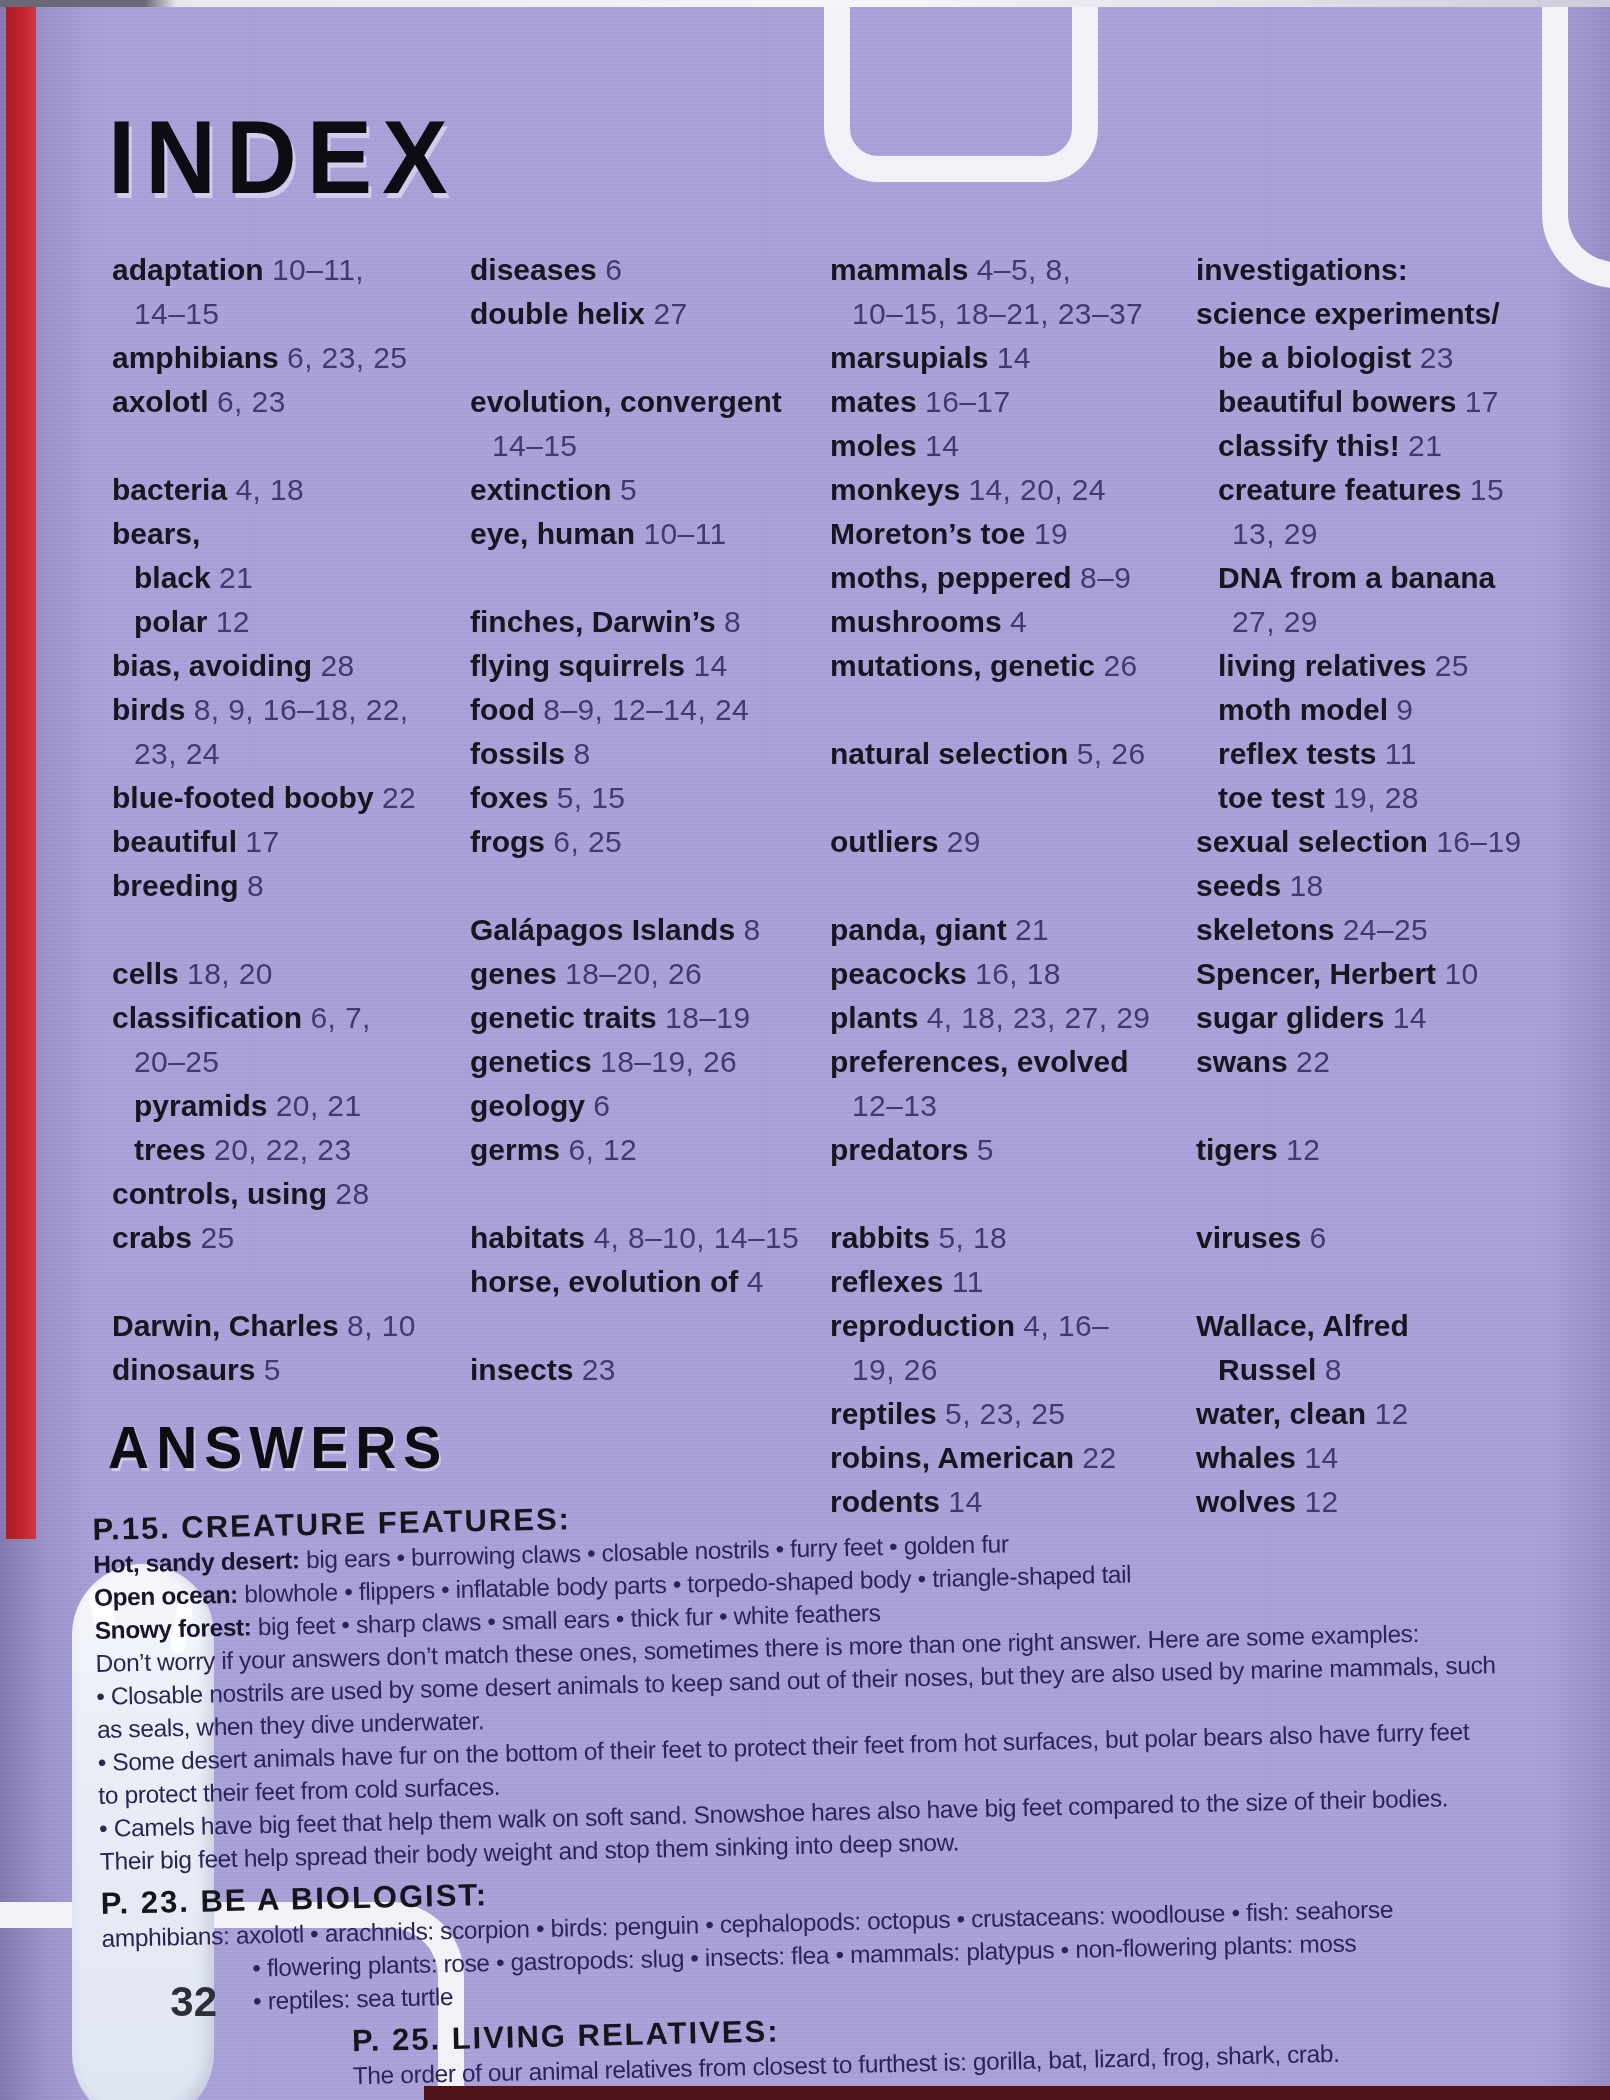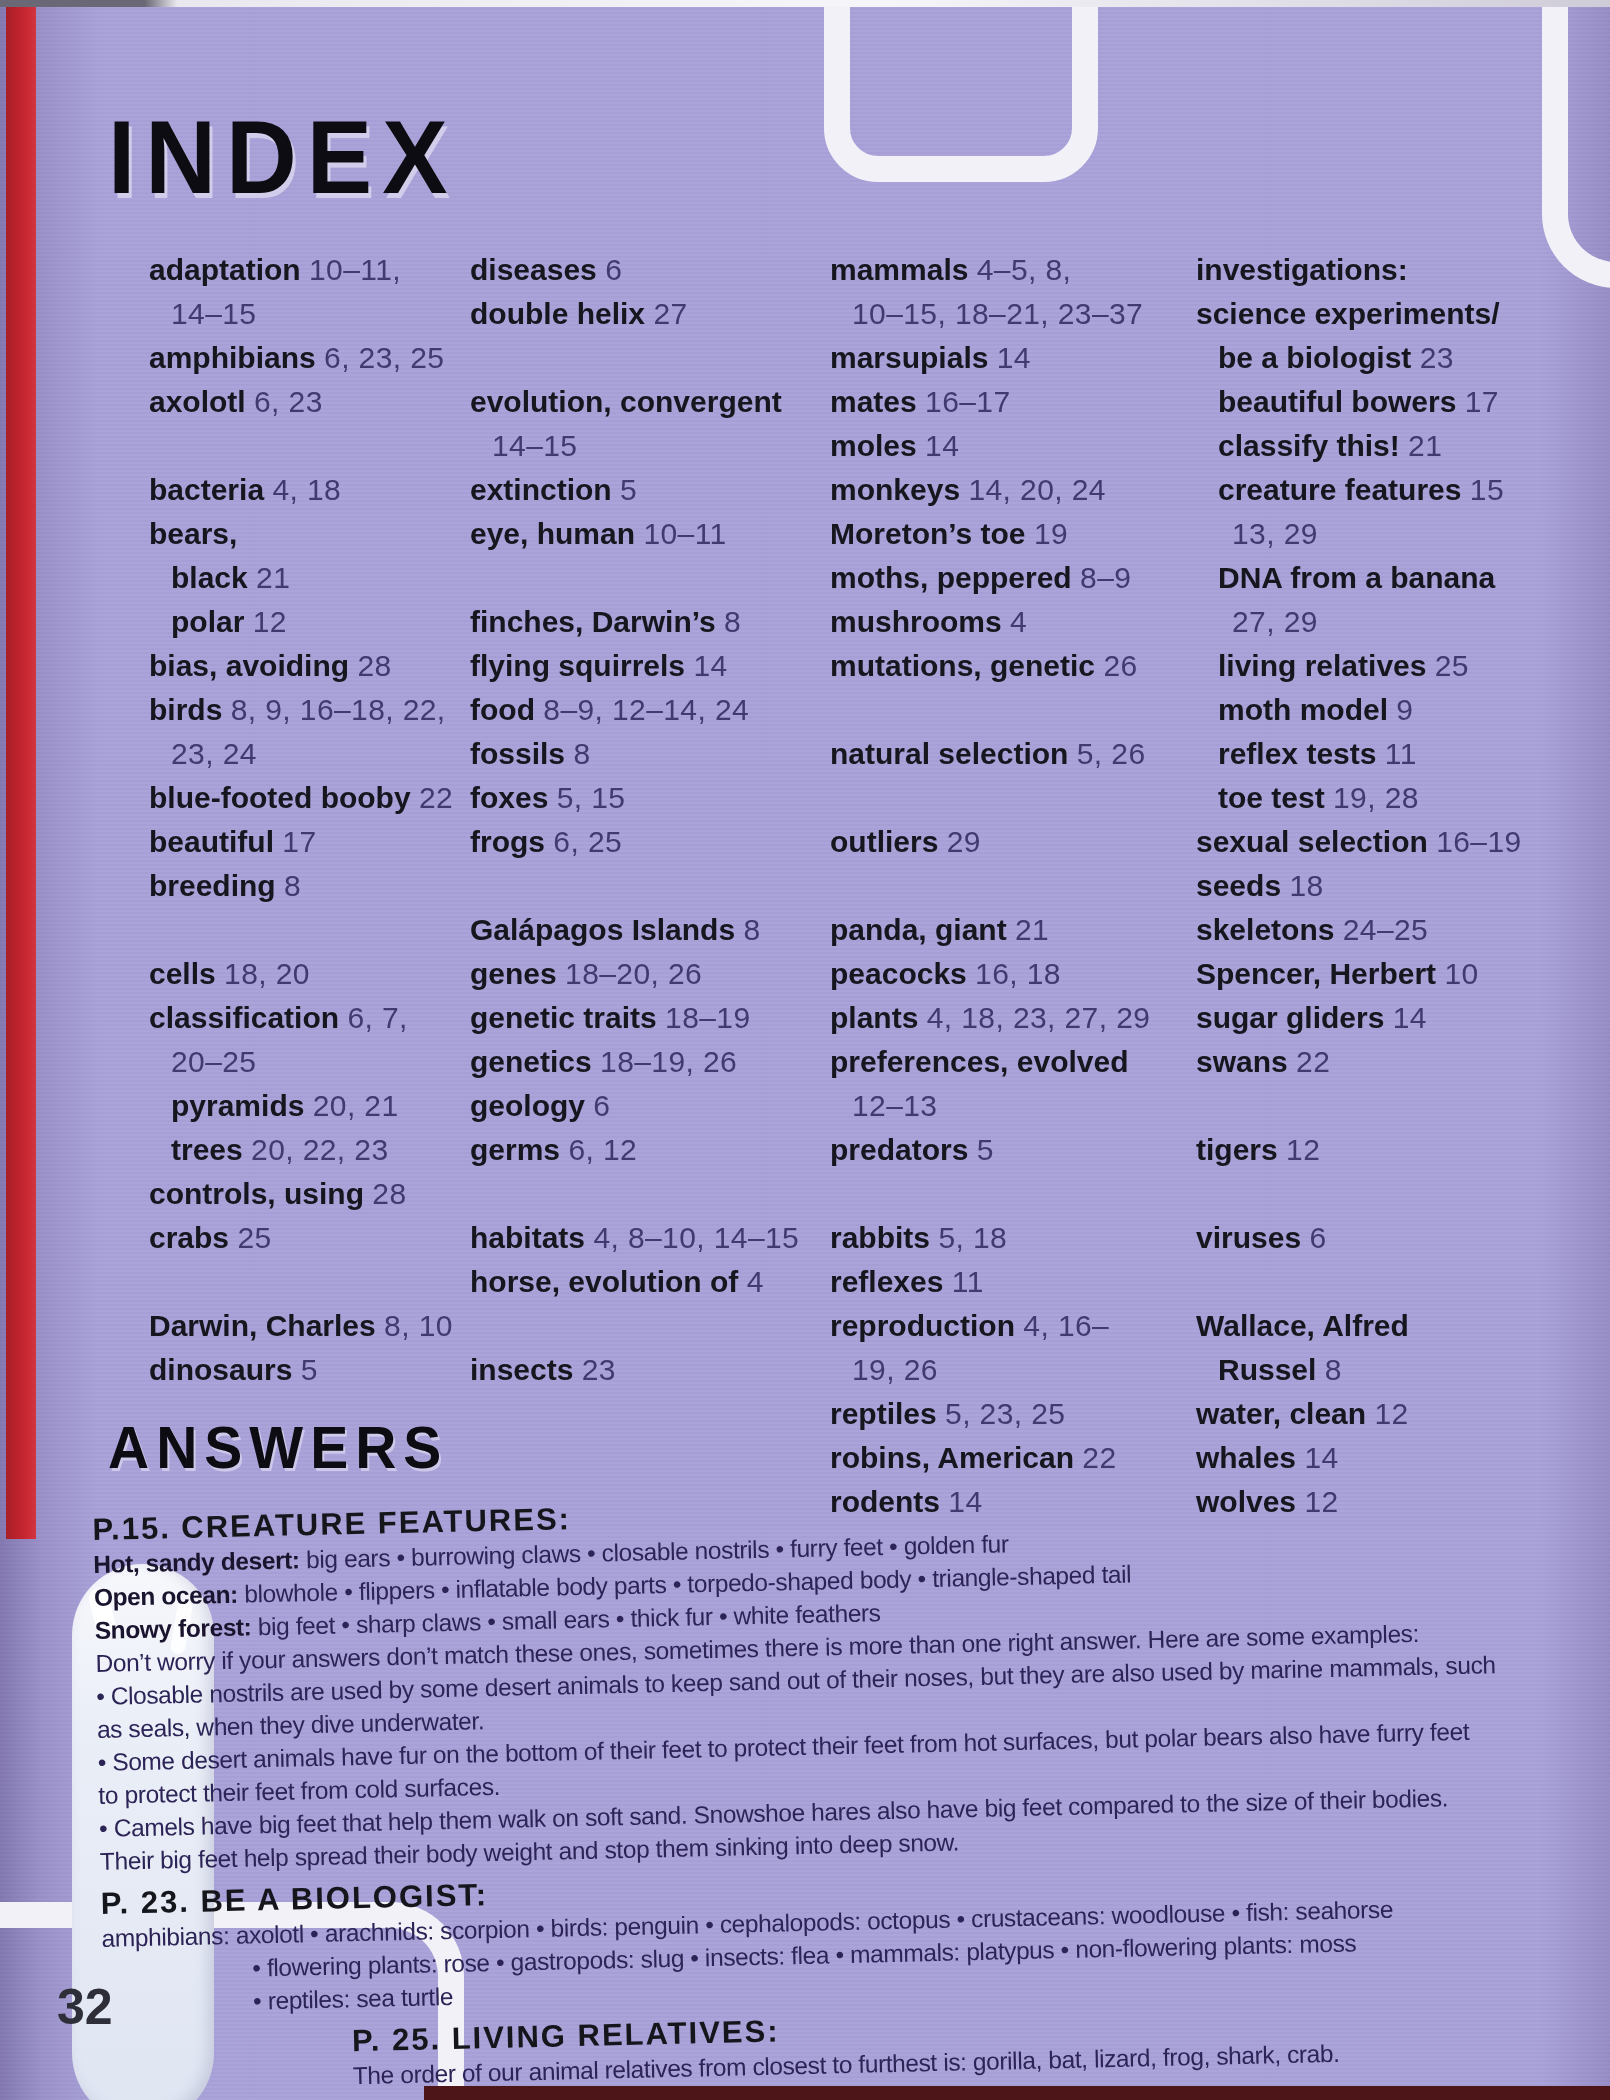--- a/index.html
+++ b/index.html
@@ -31,35 +31,35 @@
   #tube-topright{left:1542px;top:-60px;width:300px;height:322px;
     border-left-width:26px;border-bottom-width:26px;border-bottom-left-radius:74px;}
   #tube-bottomleft{left:-70px;top:1902px;width:508px;height:300px;
     border-top-width:26px;border-right-width:26px;border-top-right-radius:74px;}
   #capsule{position:absolute;left:72px;top:1564px;width:142px;height:560px;border-radius:72px;
     background:linear-gradient(180deg,#f7f8fc 0%,#eaeef7 30%,#dfe5f2 100%);
     box-shadow:inset -6px -4px 14px rgba(120,120,160,.25);z-index:3;}
   .shine{position:absolute;background:#fff;z-index:4;}
   #shine1{left:92px;top:1588px;width:20px;height:46px;border-radius:12px;transform:rotate(-14deg);opacity:.95;}
   #shine2{left:174px;top:1600px;width:15px;height:54px;border-radius:10px;transform:rotate(10deg);opacity:.85;}
-  #page-number{position:absolute;left:57px;top:1978px;width:142px;text-align:left;
-    font-size:50px;font-weight:bold;color:var(--page_number_ink);z-index:4;}
+  #page-number{position:absolute;left:75px;top:1978px;width:142px;text-align:right;
+    font-size:42px;font-weight:bold;color:var(--page_number_ink);z-index:4;}
 
   
   .stencil{font-weight:bold;color:#0c0c12;}
   #title{position:absolute;left:108px;top:98px;font-size:98px;letter-spacing:10px;
     transform:scaleY(1.06);transform-origin:0 0;z-index:4;
     text-shadow:3px 4px 0 rgba(242,240,250,.55);}
   #answers-title{position:absolute;left:108px;top:1412px;font-size:57px;letter-spacing:7px;
     transform:scaleY(1.05);transform-origin:0 0;z-index:4;
     text-shadow:2px 3px 0 rgba(242,240,250,.5);}
 
   
   .col{position:absolute;top:248px;z-index:4;}
-  #col1{left:112px;margin-left:37px;} #col2{left:470px;} #col3{left:830px;} #col4{left:1196px;}
+  #col1{left:112px;} #col2{left:470px;} #col3{left:830px;} #col4{left:1196px;}
   .iline{height:44px;line-height:44px;white-space:nowrap;font-size:30px;}
   .iline .t{font-weight:bold;color:var(--ink);}
   .iline .n{font-weight:normal;color:var(--ink_light);letter-spacing:.4px;}
   .iline.ind1{padding-left:22px;} .iline.ind2{padding-left:36px;}
 
   
   #answer-sections{position:absolute;left:92px;top:1512px;width:1470px;z-index:4;
     transform:rotate(-1.3deg);transform-origin:0 0;}
   .aheading{font-weight:bold;font-size:31px;letter-spacing:2px;color:#15151c;
     height:36px;line-height:36px;white-space:nowrap;}

